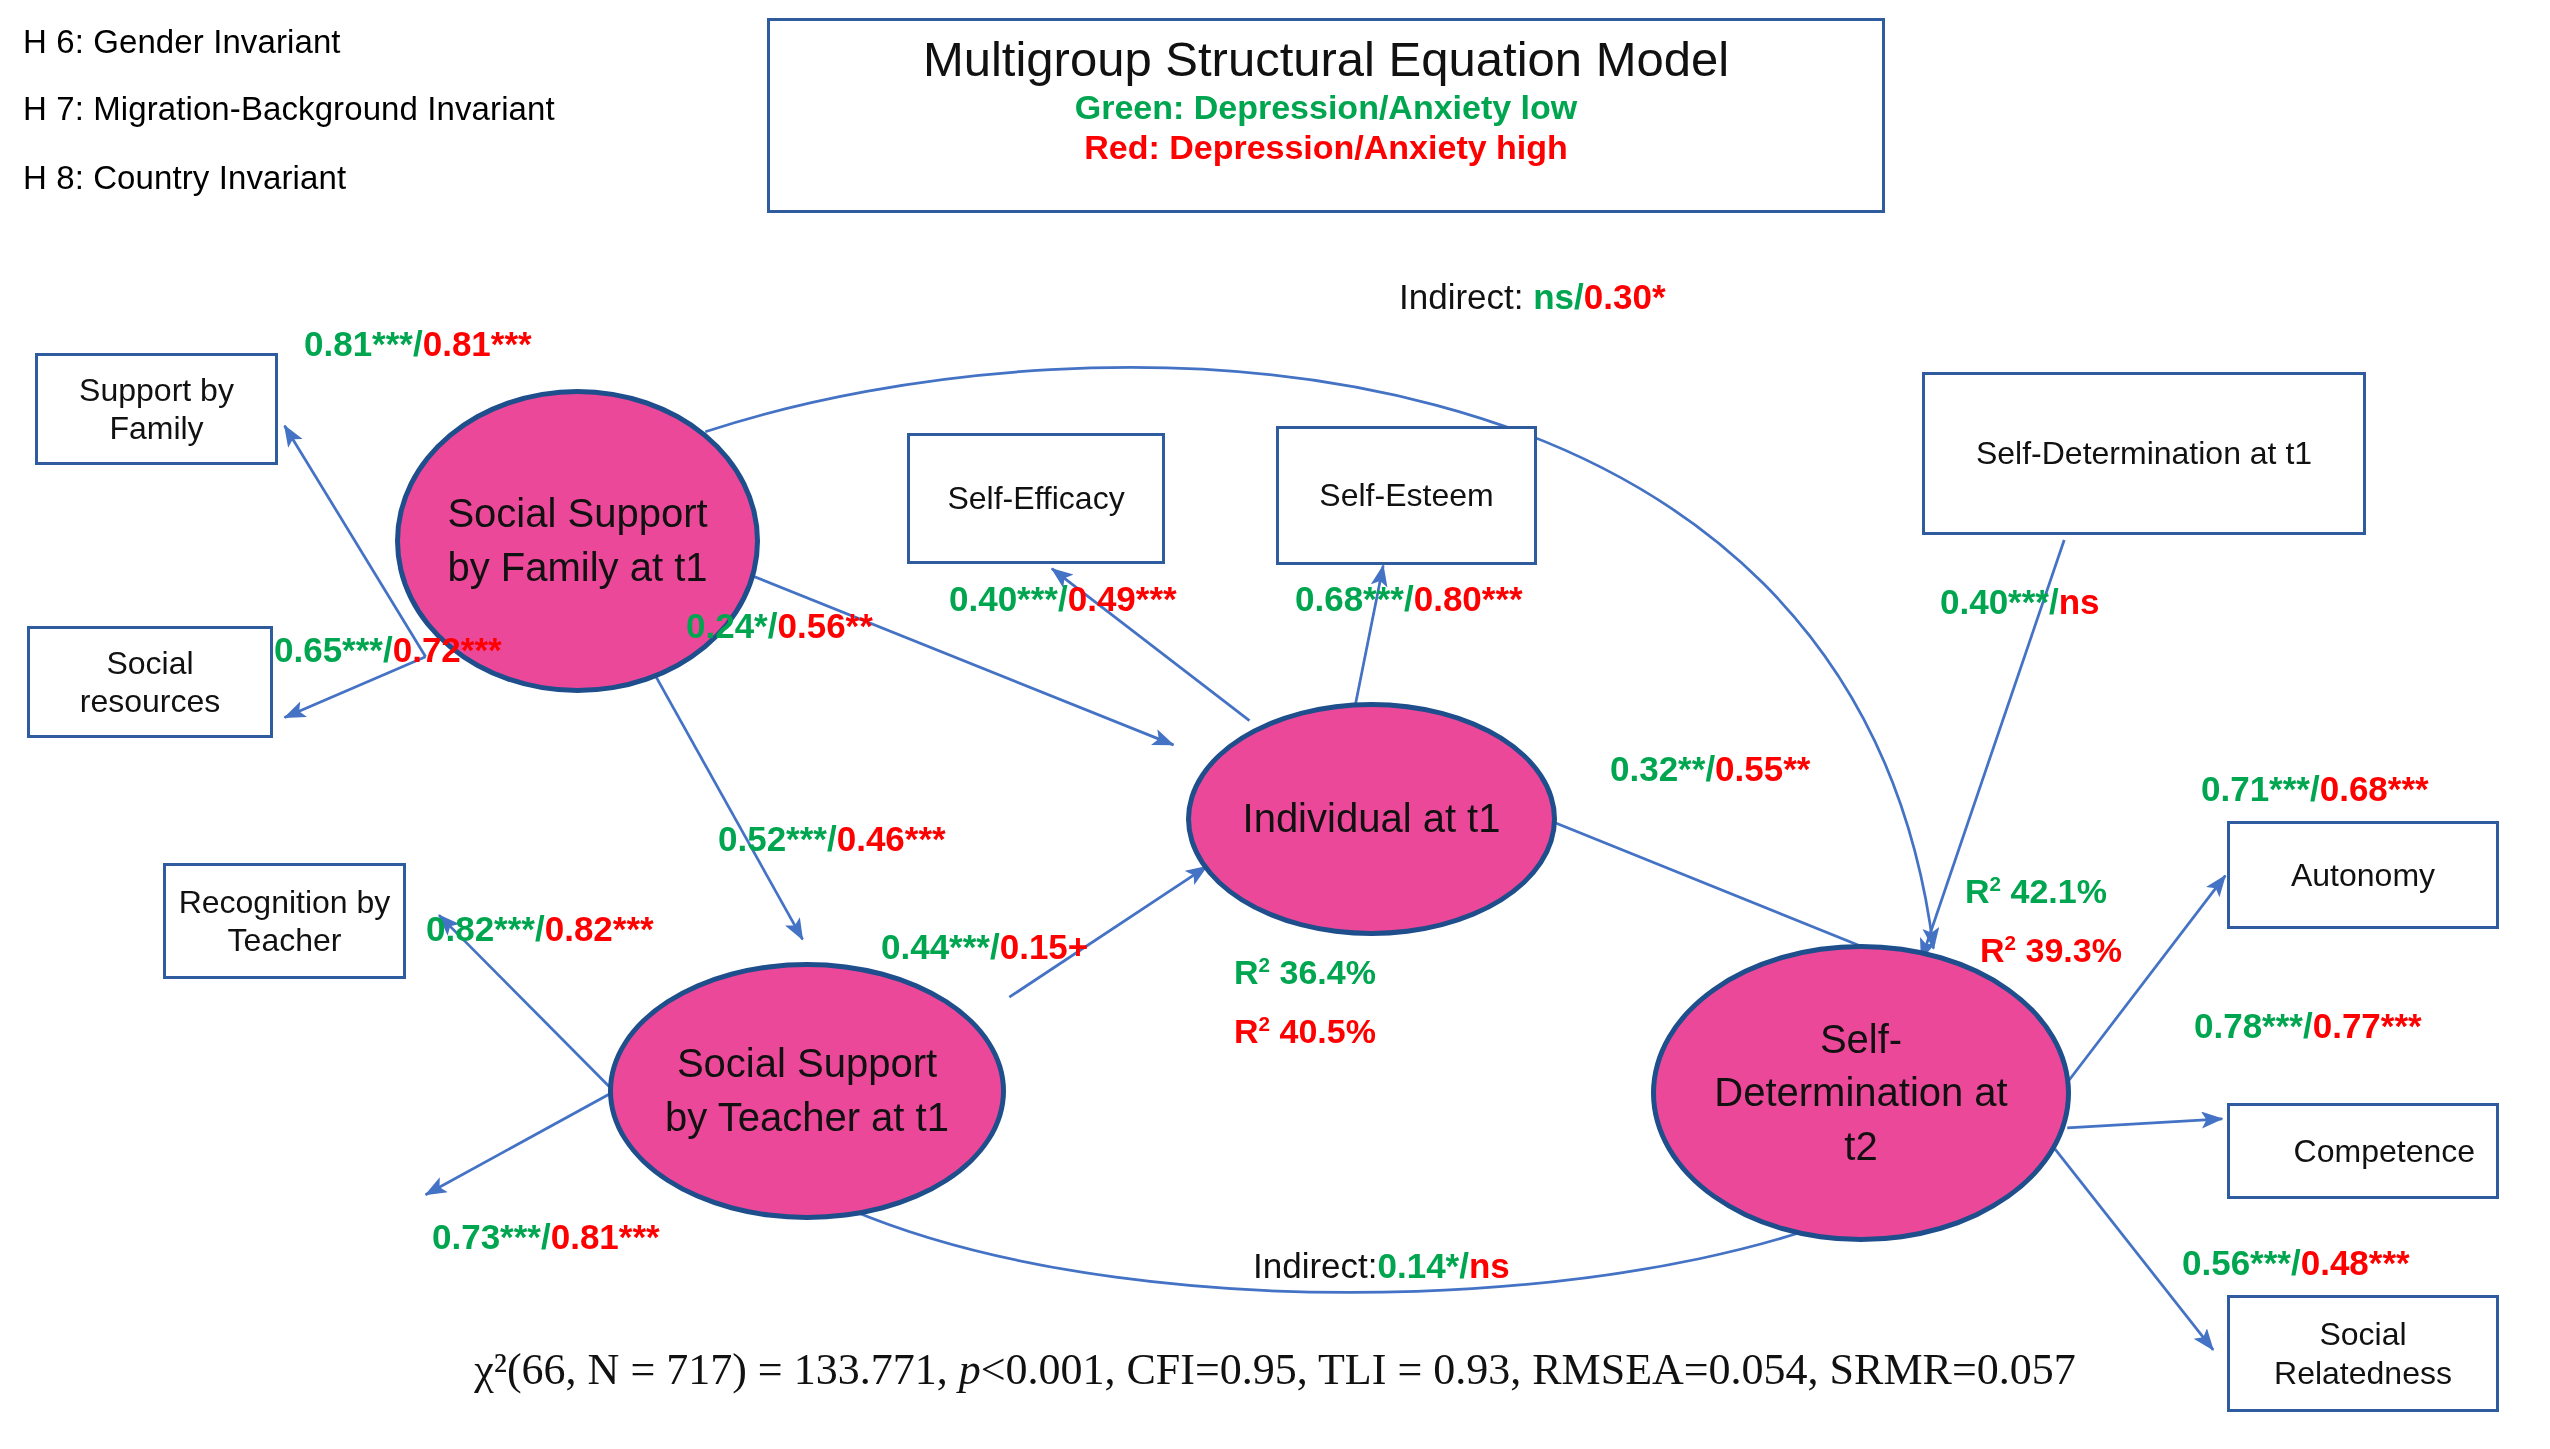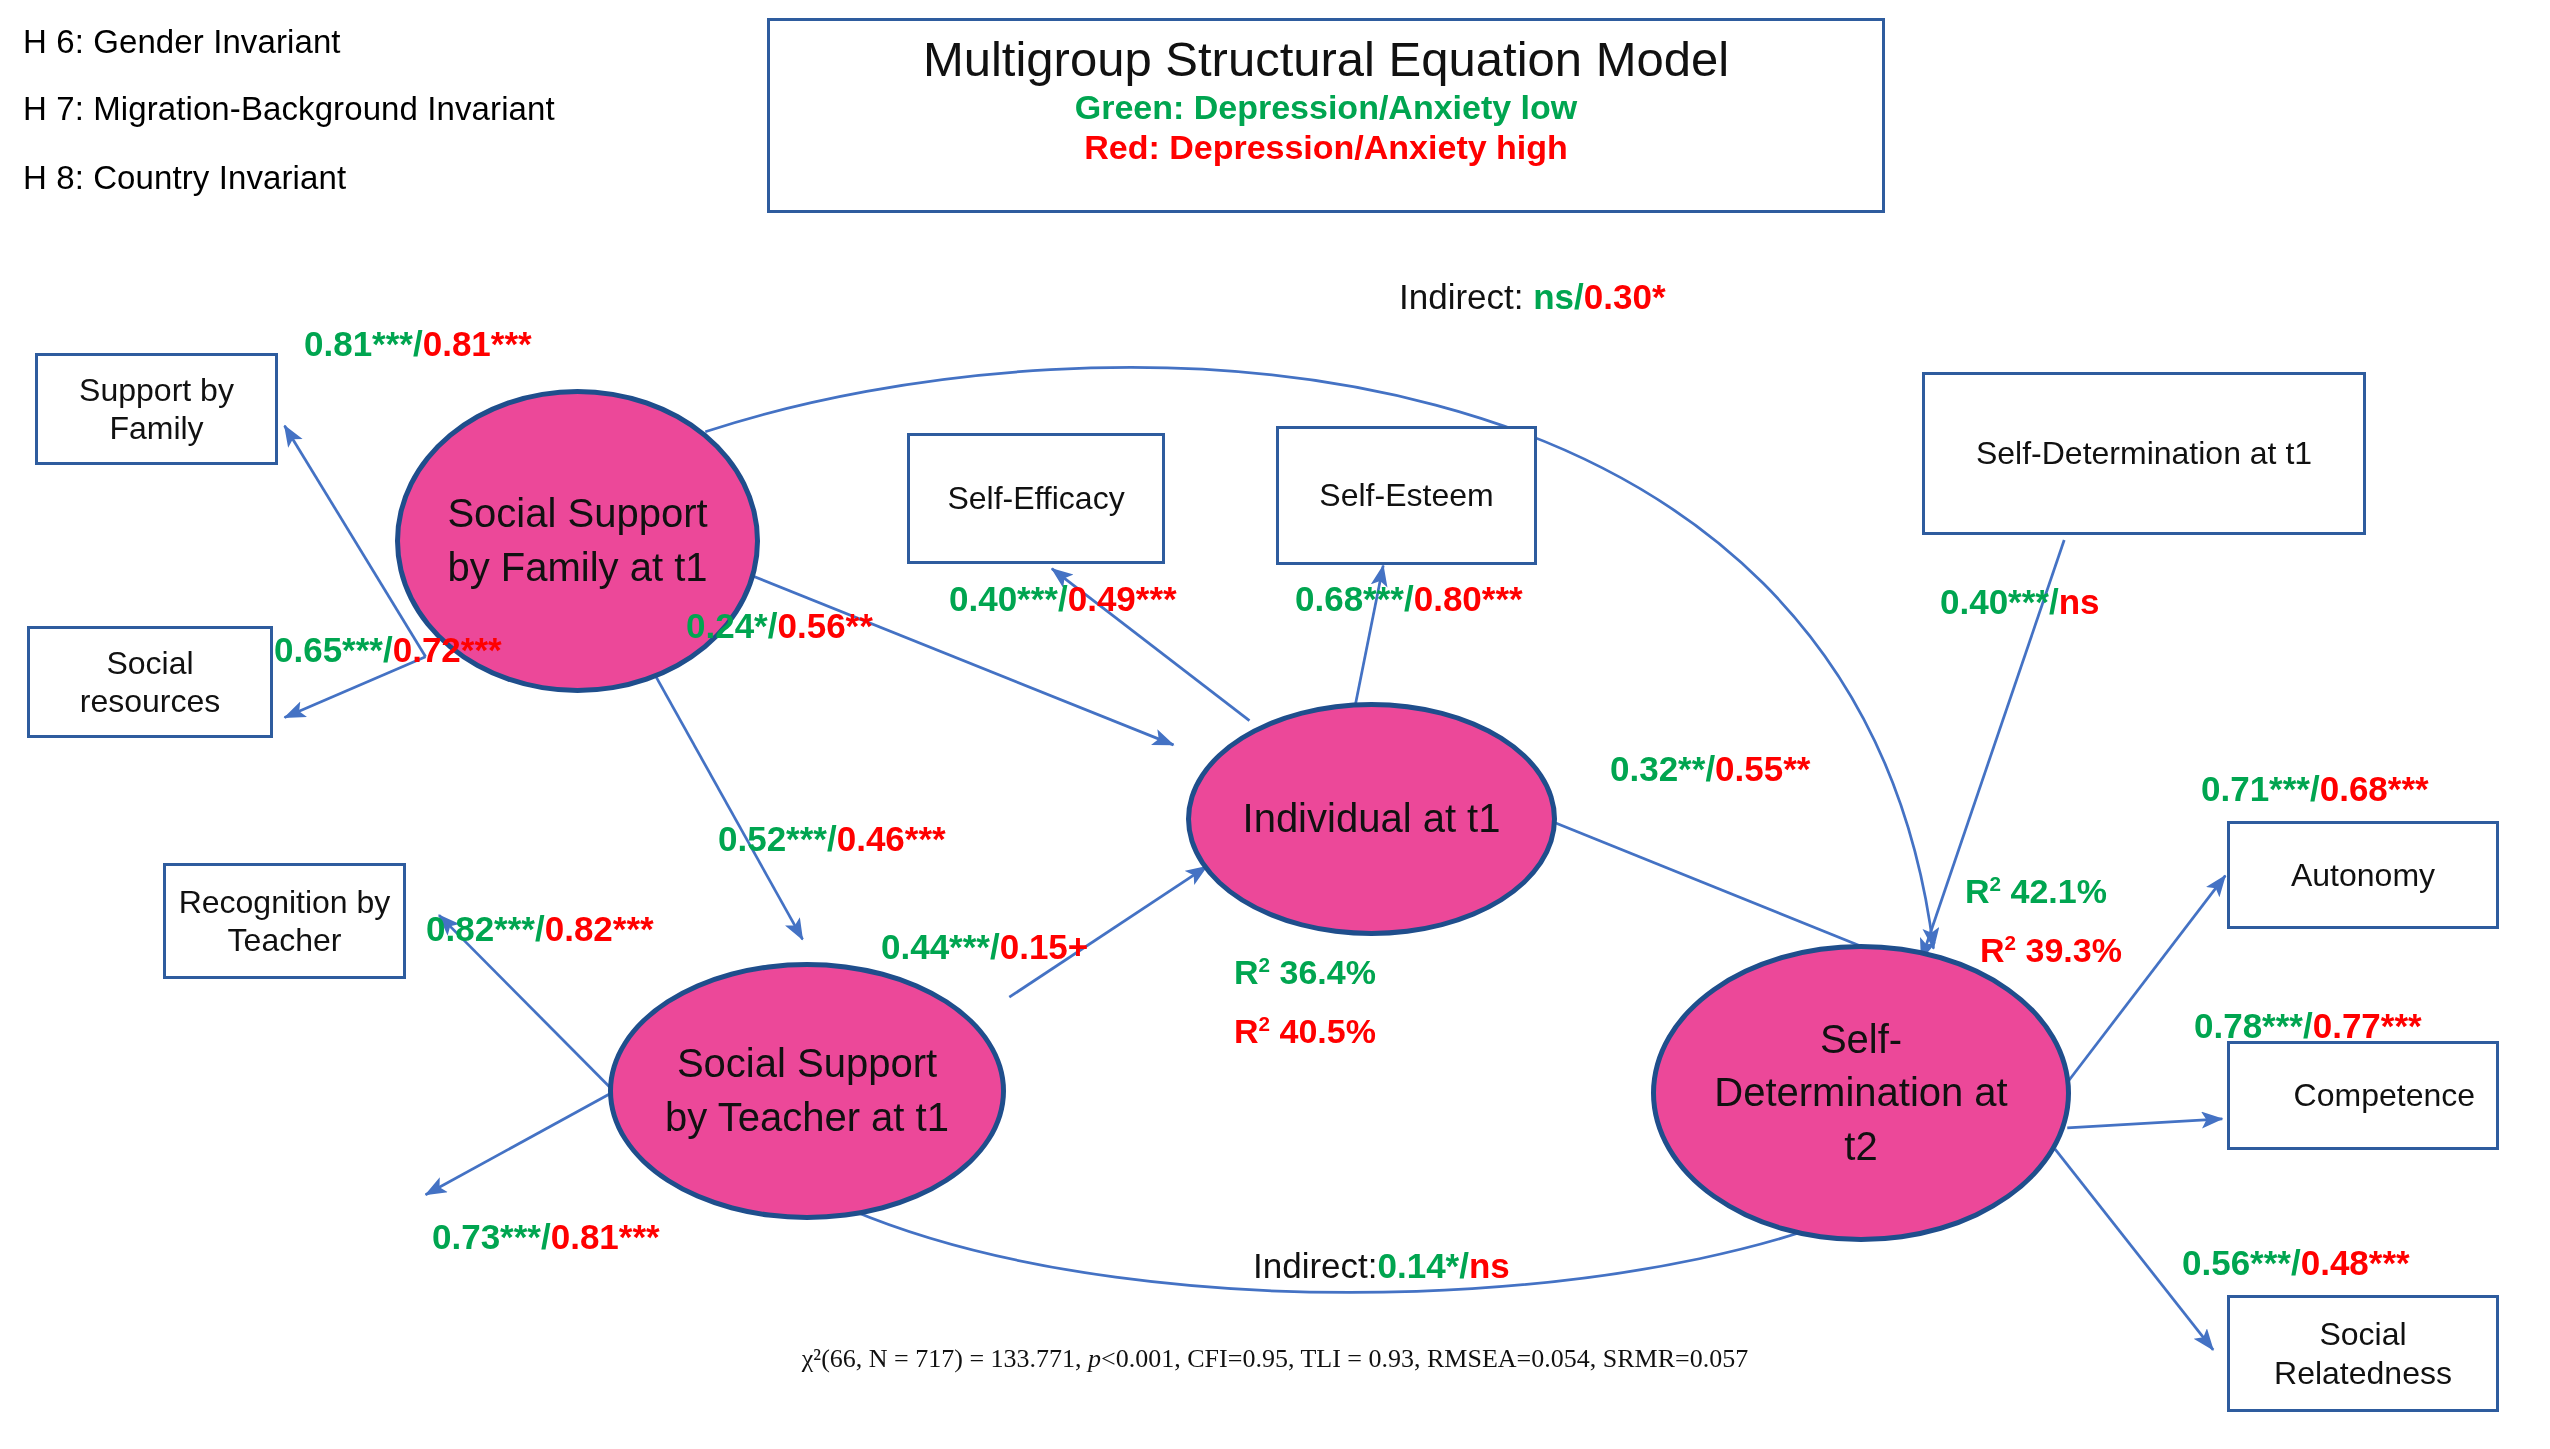--- a/index.html
+++ b/index.html
@@ -33,21 +33,21 @@
   .r{color:#FF0000;}
   .r2{position:absolute;font-size:34px;font-weight:bold;white-space:nowrap;line-height:1.22;}
   .r2 sup{font-size:20.7px;vertical-align:super;font-weight:bold;}
 
   
   .indirect{position:absolute;font-size:35px;white-space:nowrap;line-height:1;}
   .indirect .lbl{color:#111;}
 
   
   #fit{position:absolute;left:0;top:1344px;width:2550px;text-align:center;
-       font-family:"Liberation Serif", serif;font-size:26px;color:#111;white-space:nowrap;}
+       font-family:"Liberation Serif", serif;font-size:44px;color:#111;white-space:nowrap;}
   #fit i{font-style:italic;}
 
   
   #paths{position:absolute;left:0;top:0;width:2550px;height:1449px;pointer-events:none;}
 </style>
 </head>
 <body>
 
 <div id="stage">
 
@@ -107,21 +107,21 @@
 
 
   <div class="rect" style="left:907px;top:433px;  width:258px; height:131px;">Self-Efficacy</div>
 
   <div class="rect" style="left:1276px;top:426px;  width:261px; height:139px;">Self-Esteem</div>
 
   <div class="rect" style="left:1922px;top:372px;  width:444px; height:163px;">Self-Determination at t1</div>
 
   <div class="rect" style="left:2227px;top:821px; width:272px; height:108px;">Autonomy</div>
 
-  <div class="rect" style="left:2227px;top:1041px; width:272px; height:109px;padding-left:45px;">Competence</div>
+  <div class="rect" style="left:2227px;top:1103px; width:272px; height:96px;padding-left:45px;">Competence</div>
 
   <div class="rect" style="left:2227px;top:1295px; width:272px; height:117px;">Social Relatedness</div>
 
   <div class="ellipse" style="left:395px; top:389px;  width:365px; height:304px; padding:0 43px;">Social Support by Family at t1</div>
 
   <div class="ellipse" style="left:1186px;top:702px; width:371px; height:234px; padding:0 36px;">Individual at t1</div>
 
   <div class="ellipse" style="left:608px;top:962px; width:398px; height:258px; padding:0 43px;">Social Support by Teacher at t1</div>
 
   <div class="ellipse" style="left:1651px;top:944px; width:420px; height:298px; padding:0 43px;">Self-Determination at t2</div>

